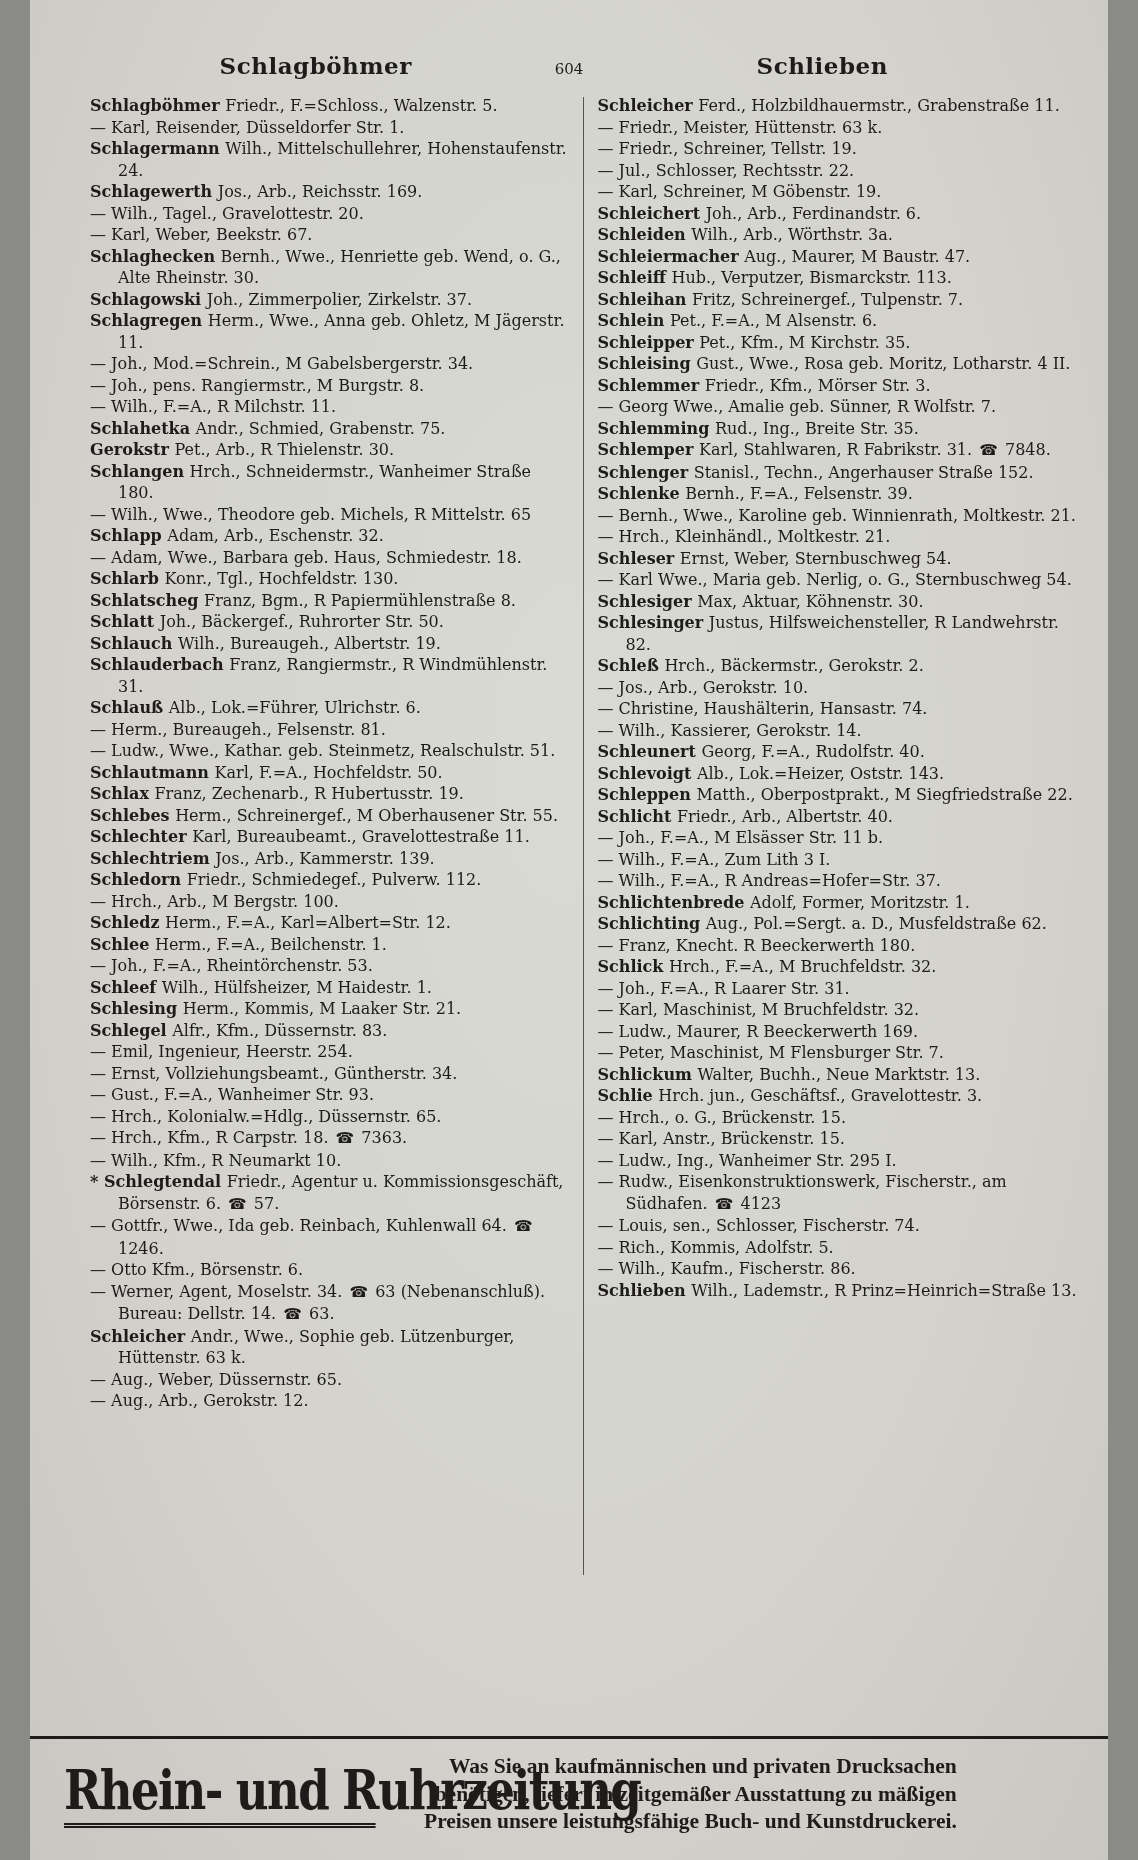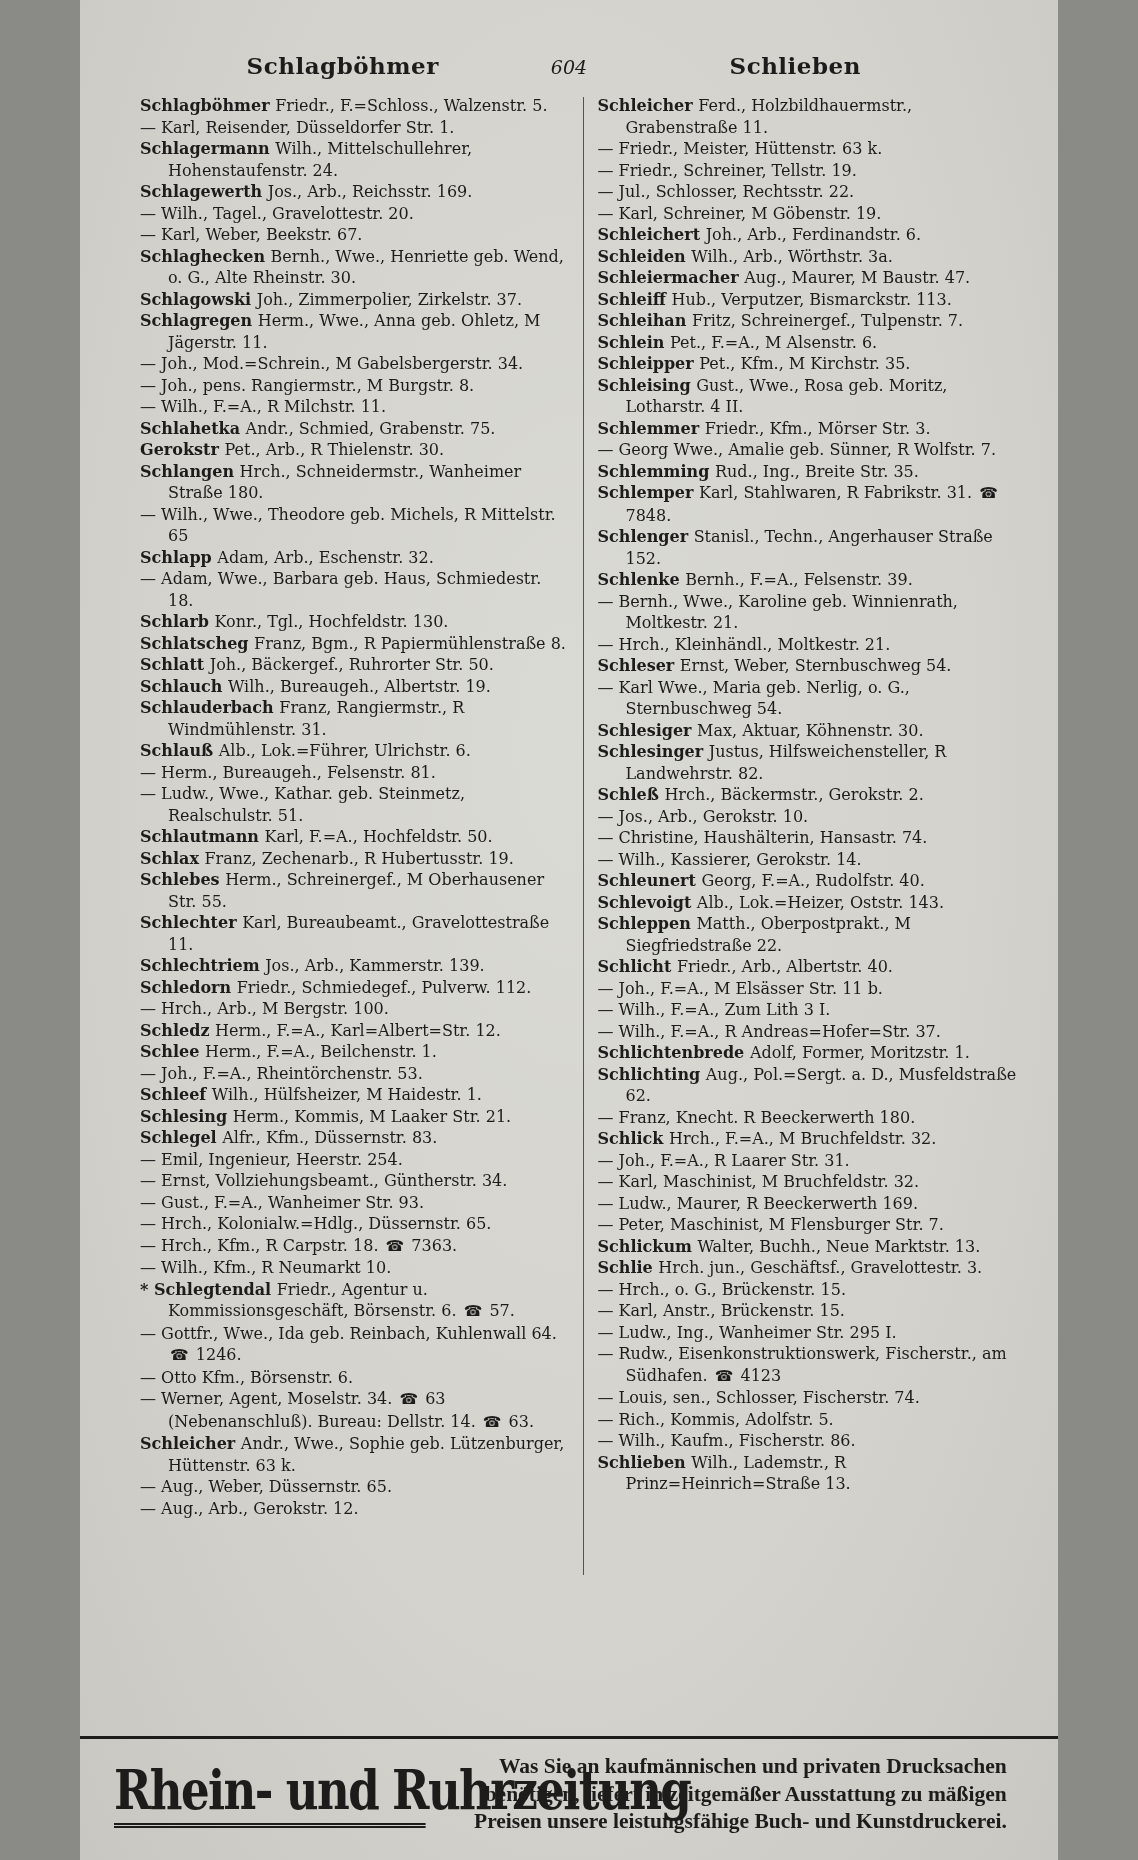--- a/index.html
+++ b/index.html
@@ -1,29 +1,29 @@
 <!DOCTYPE html>
 <html><head>
 <meta charset="utf-8">
 <style>
   html,body{margin:0;padding:0;background:#8a8a86;}
   .page{
-    width:978px;height:1860px;position:relative;margin:0 auto;
+    width:1078px;height:1860px;position:relative;margin:0 auto;
     background:#d6d5d0;
     background-image:radial-gradient(ellipse at 50% 40%, #dadad5 0%, #d3d2cd 60%, #c8c7c2 100%);
     color:#1d1c1a;
     font-family:"DejaVu Serif", serif;
     overflow:hidden;
   }
   .header{
     display:flex;align-items:baseline;
     padding:52px 70px 6px 70px;
   }
   .h-kw{width:46%;text-align:center;font-weight:bold;font-size:23px;letter-spacing:.5px;}
-  .h-num{width:8%;text-align:center;font-size:19px;font-style:italic;}
+  .h-num{width:8%;text-align:center;font-size:15px;}
   .cols{
     display:flex;
     padding:10px 30px 0 48px;
     height:1480px;
     overflow:hidden;
   }
   .col{width:50%;overflow:hidden;}
   .col-left{padding-right:12px;margin-left:12px;}
   .col-right{padding-left:14px;}
   .divider{width:1px;background:#55534e;margin-top:2px;}

